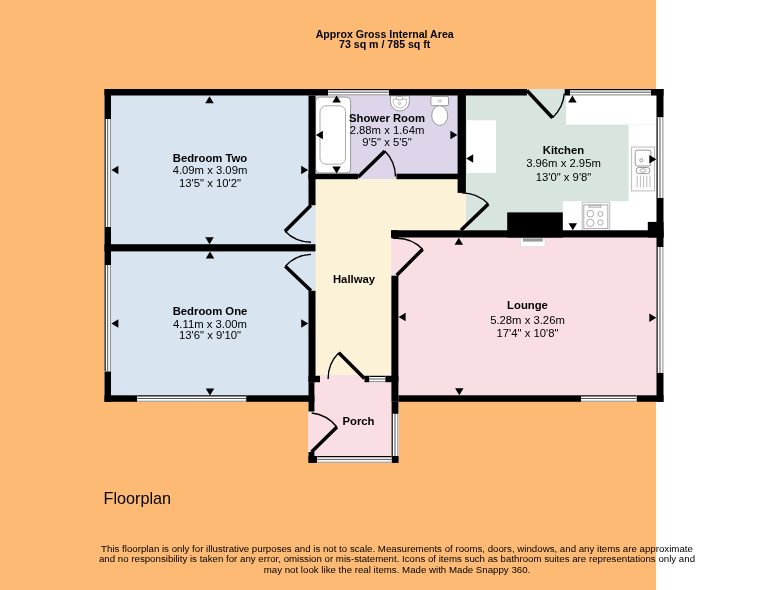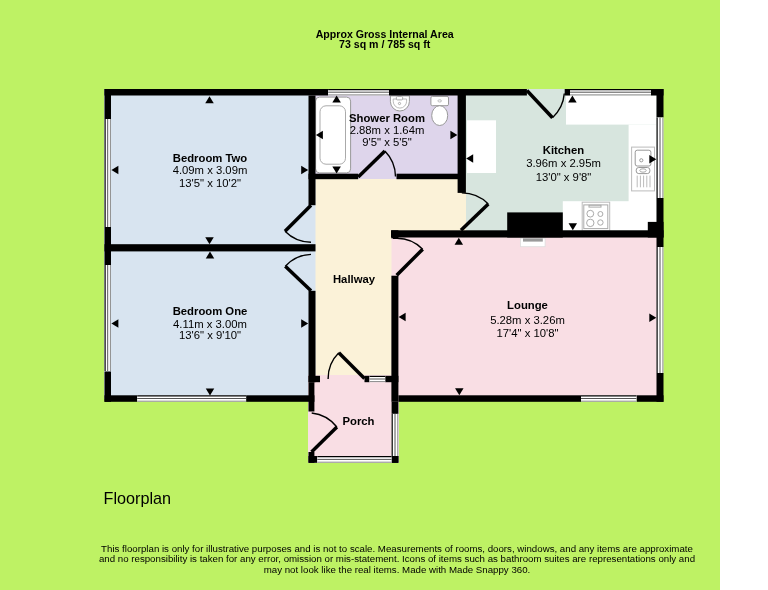--- a/index.html
+++ b/index.html
@@ -1,16 +1,16 @@
 <!DOCTYPE html>
 <html><head>
 <meta charset="utf-8">
 <style>
   html,body{margin:0;padding:0;background:#ffffff;}
-  .page{position:relative;width:720px;height:590px;background:#bef264;font-family:"Liberation Sans", sans-serif;}
+  .page{position:relative;width:656px;height:590px;background:#fdba74;font-family:"Liberation Sans", sans-serif;}
   svg{position:absolute;left:0;top:0;}
   text{font-family:"Liberation Sans", sans-serif;fill:#000;}
   .rn{font-weight:bold;font-size:11.3px;}
   .rd{font-size:11.3px;}
 </style>
 </head>
 <body>
 <div class="page">
 <svg width="768" height="590" viewBox="0 0 768 590">
 

